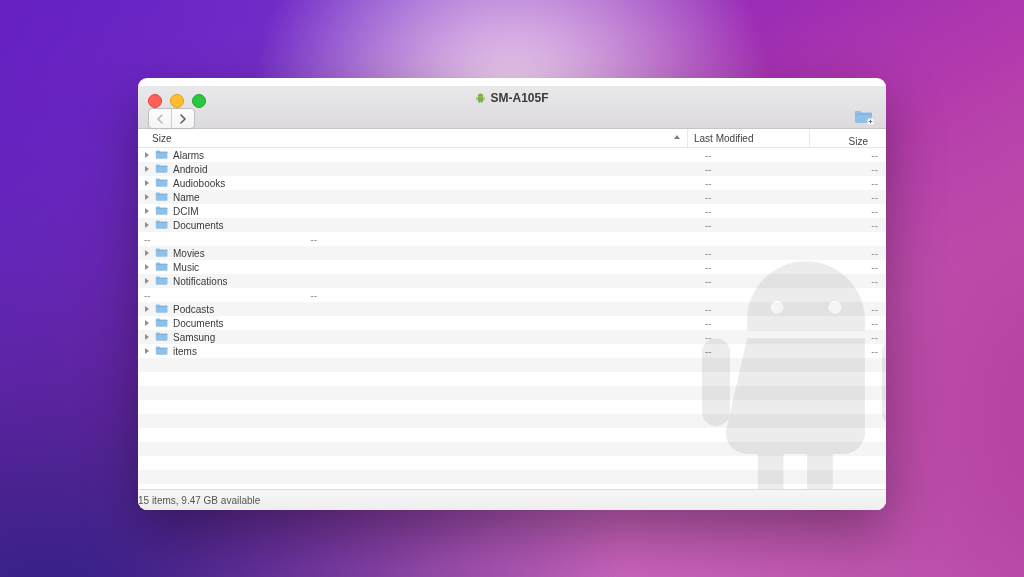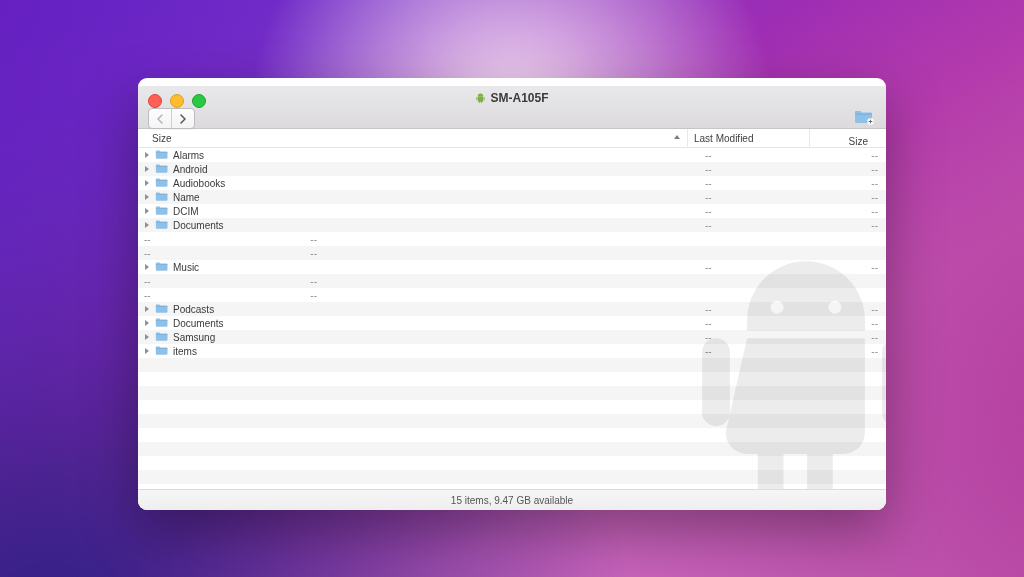--- a/index.html
+++ b/index.html
@@ -149,21 +149,20 @@
   }
   .statusbar {
     flex: 0 0 auto;
     height: 20px;
     border-top: 1px solid #dcdbde;
     background: linear-gradient(#f7f6f7,#efeeef);
     font-size: 10px;
     color: #555;
     display: flex;
     align-items: center;
-    justify-content: center;
   }
 </style>
 </head>
 <body>
 
 <div class="wallpaper"></div>
 
 <div class="window">
 
   <div class="titlebar">
@@ -298,38 +297,58 @@
             <span>Documents</span>
           </div>
           <div class="c-mod">--</div>
           <div class="c-size">--</div>
         </div>
         <div class="row">
           <div class="c-mod">--</div>
           <div class="c-size">--</div>
         </div>
         <div class="row alt">
+          <div class="c-name">
+            <span><svg class="disc" viewBox="0 0 8 8">
+                <path d="M2 1 6 4 2 7z" fill="#909093"></path>
+              </svg></span>
+            <span><svg class="fld" viewBox="0 0 20 16">
+                <path fill="#8fc0e8" d="M1 3.2C1 2.5 1.5 2 2.2 2h4.2l1.4 1.5h9c.7 0 1.2.5 1.2 1.2v8.1c0 .7-.5 1.2-1.2 1.2H2.2C1.5 14 1 13.5 1 12.8z"></path>
+                <path fill="#6fa8d8" d="M1 4.8h17v.8H1z"></path>
+              </svg></span>
+            <span>Movies</span>
+          </div>
           <div class="c-mod">--</div>
           <div class="c-size">--</div>
         </div>
         <div class="row">
           <div class="c-name">
             <span><svg class="disc" viewBox="0 0 8 8">
                 <path d="M2 1 6 4 2 7z" fill="#909093"></path>
               </svg></span>
             <span><svg class="fld" viewBox="0 0 20 16">
                 <path fill="#8fc0e8" d="M1 3.2C1 2.5 1.5 2 2.2 2h4.2l1.4 1.5h9c.7 0 1.2.5 1.2 1.2v8.1c0 .7-.5 1.2-1.2 1.2H2.2C1.5 14 1 13.5 1 12.8z"></path>
                 <path fill="#6fa8d8" d="M1 4.8h17v.8H1z"></path>
               </svg></span>
             <span>Music</span>
           </div>
           <div class="c-mod">--</div>
           <div class="c-size">--</div>
         </div>
         <div class="row alt">
+          <div class="c-name">
+            <span><svg class="disc" viewBox="0 0 8 8">
+                <path d="M2 1 6 4 2 7z" fill="#909093"></path>
+              </svg></span>
+            <span><svg class="fld" viewBox="0 0 20 16">
+                <path fill="#8fc0e8" d="M1 3.2C1 2.5 1.5 2 2.2 2h4.2l1.4 1.5h9c.7 0 1.2.5 1.2 1.2v8.1c0 .7-.5 1.2-1.2 1.2H2.2C1.5 14 1 13.5 1 12.8z"></path>
+                <path fill="#6fa8d8" d="M1 4.8h17v.8H1z"></path>
+              </svg></span>
+            <span>Notifications</span>
+          </div>
           <div class="c-mod">--</div>
           <div class="c-size">--</div>
         </div>
         <div class="row">
           <div class="c-mod">--</div>
           <div class="c-size">--</div>
         </div>
         <div class="row alt">
           <div class="c-name">
             <span><svg class="disc" viewBox="0 0 8 8">

